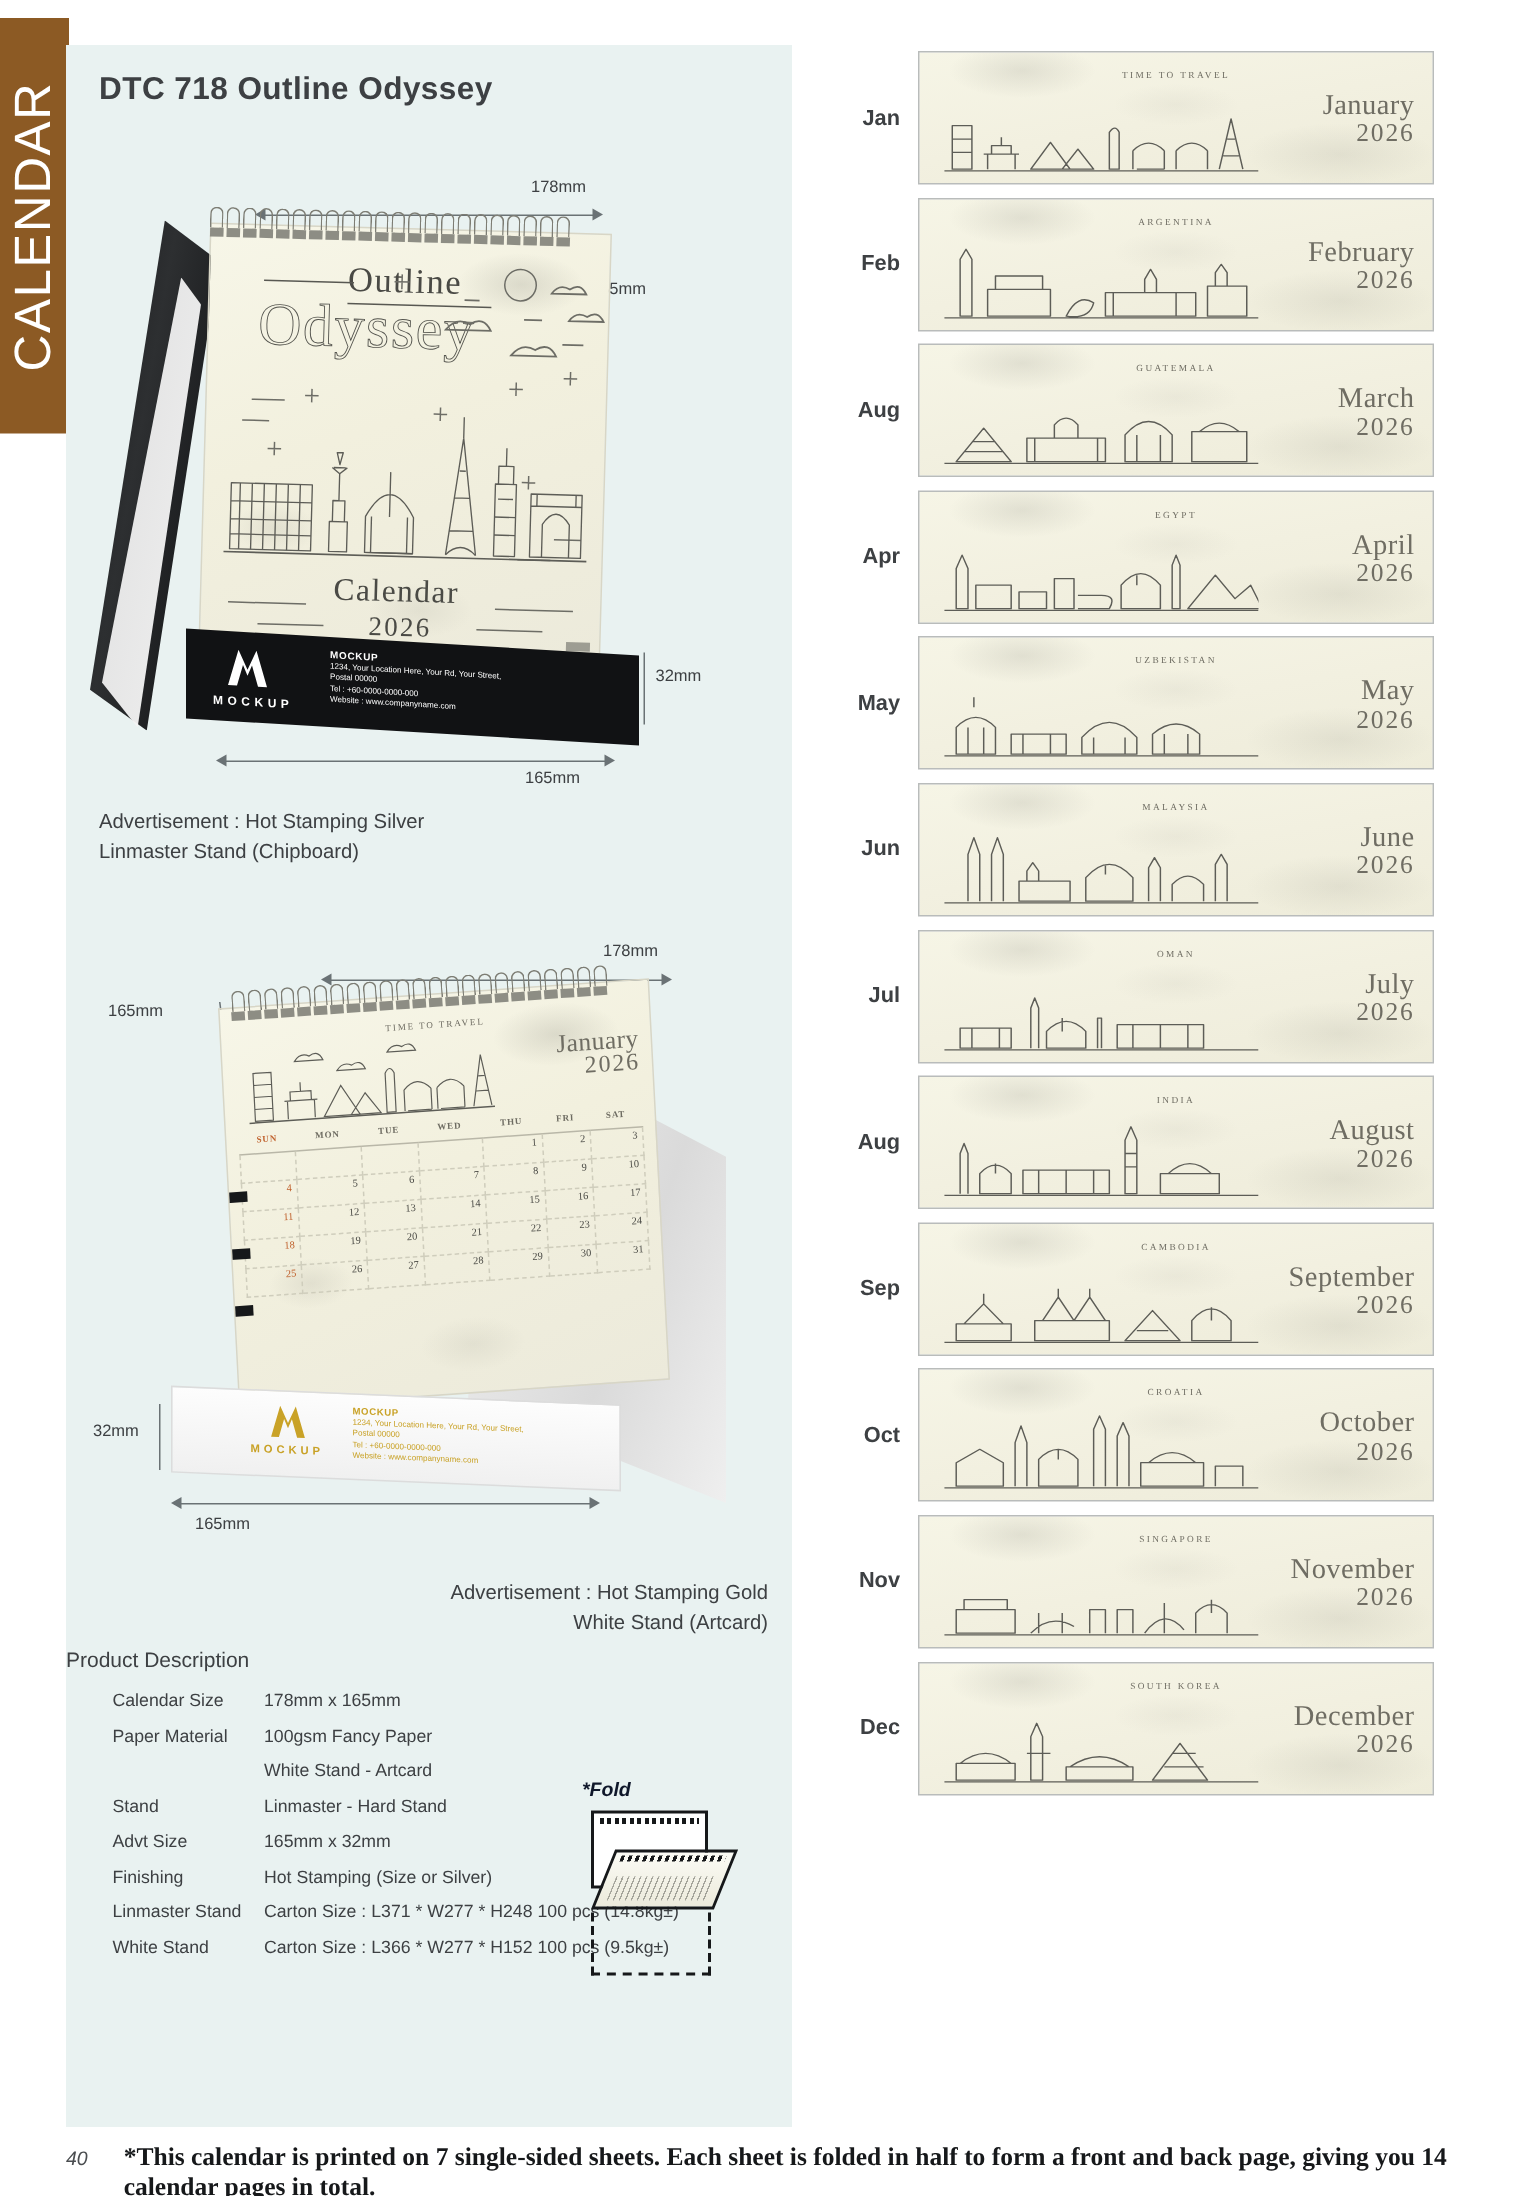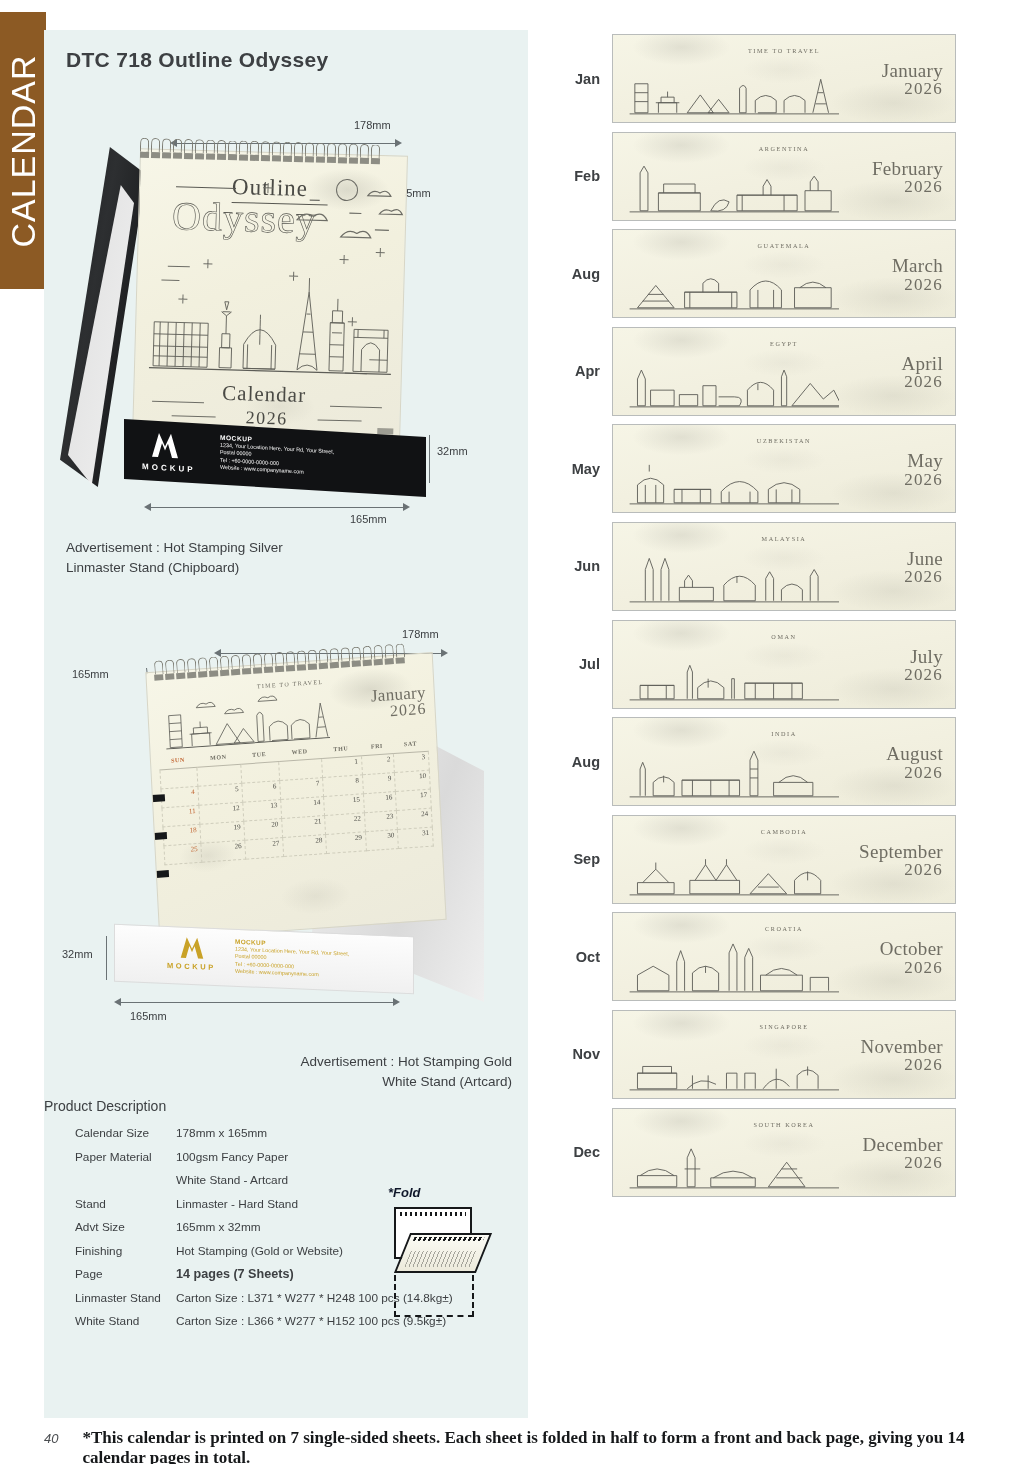--- a/index.html
+++ b/index.html
@@ -567,25 +567,21 @@
       <div class="pd-row">
         <div class="pd-key">Stand</div>
         <div class="pd-val">Linmaster - Hard Stand</div>
       </div>
       <div class="pd-row">
         <div class="pd-key">Advt Size</div>
         <div class="pd-val">165mm x 32mm</div>
       </div>
       <div class="pd-row">
         <div class="pd-key">Finishing</div>
-        <div class="pd-val">Hot Stamping (Gold or Website)</div>
-      </div>
-      <div class="pd-row">
-        <div class="pd-key">Page</div>
-        <div class="pd-val bold">14 pages (7 Sheets)</div>
+        <div class="pd-val">Hot Stamping (Size or Silver)</div>
       </div>
       <div class="pd-row wide">
         <div class="pd-key">Linmaster Stand</div>
         <div class="pd-val">Carton Size : L371 * W277 * H248  100 pcs (14.8kg±)</div>
       </div>
       <div class="pd-row wide">
         <div class="pd-key">White Stand</div>
         <div class="pd-val">Carton Size : L366 * W277 * H152  100 pcs (9.5kg±)</div>
       </div>
     </div>

